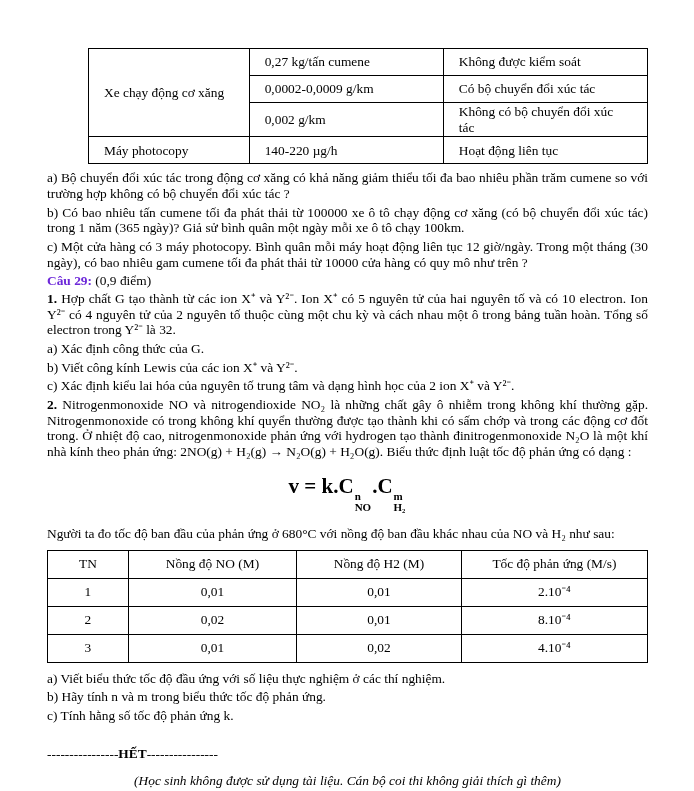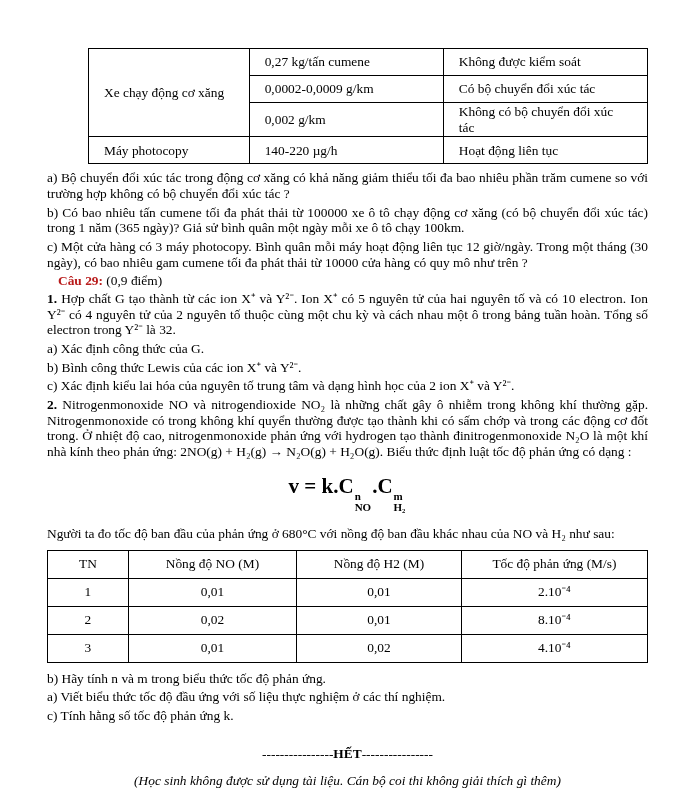--- a/index.html
+++ b/index.html
@@ -25,21 +25,21 @@
     padding: 1px 15px;
     vertical-align: middle;
   }
   .t1c1 { width: 135px; margin-left: 36px; }
   .t1c2 { width: 172px; }
   .t1c3 { width: 183px; }
 
   p { margin: 0 0 3px 0; text-align: justify; }
   p.tight { margin: 0 0 2px 0; }
 
-  .blue { color: #b91c1c; margin-left: 11px; }
+  .blue { color: #6d28d9; }
   b, .bold { font-weight: bold; }
 
   
   .formula {
     text-align: center;
     font-size: 21px;
     font-weight: bold;
     margin: 14px 0 12px 0;
   }
   .fstack {
@@ -64,21 +64,21 @@
     height: 25px;
     padding: 1px 16px;
     text-align: center;
     vertical-align: middle;
     font-weight: normal;
   }
   .t2c1 { width: 52px; }
   .t2c2 { width: 150px; }
   .t2c3 { width: 146px; }
   .t2c4 { width: 170px; }
-  .het { margin-top: 22px; text-align: center; }
+  .het { margin-top: 22px; }
   .note { text-align: center; font-style: italic; margin-top: 12px; }
 </style>
 </head>
 <body>
 
 <div class="page">
 
   <table class="t1">
     <tbody>
         <tr>
@@ -103,21 +103,21 @@
     </table>
 
   <p>a) Bộ chuyển đổi xúc tác trong động cơ xăng có khả năng giảm thiểu tối đa bao nhiêu phần trăm cumene so với trường hợp không có bộ chuyển đổi xúc tác ?</p>
   <p>b) Có bao nhiêu tấn cumene tối đa phát thải từ 100000 xe ô tô chạy động cơ xăng (có bộ chuyển đổi xúc tác) trong 1 năm (365 ngày)? Giả sử bình quân một ngày mỗi xe ô tô chạy 100km.</p>
   <p>c) Một cửa hàng có 3 máy photocopy. Bình quân mỗi máy hoạt động liên tục 12 giờ/ngày. Trong một tháng (30 ngày), có bao nhiêu gam cumene tối đa phát thải từ 10000 cửa hàng có quy mô như trên ?</p>
 
   <p class="tight"><span class="blue bold">Câu 29:</span><span> (0,9 điểm)</span></p>
 
   <p><b>1.</b><span> Hợp chất G tạo thành từ các ion X⁺ và Y²⁻. Ion X⁺ có 5 nguyên tử của hai nguyên tố và có 10 electron. Ion Y²⁻ có 4 nguyên tử của 2 nguyên tố thuộc cùng một chu kỳ và cách nhau một ô trong bảng tuần hoàn. Tổng số electron trong Y²⁻ là 32.</span></p>
   <p>a) Xác định công thức của G.</p>
-  <p>b) Bình công thức Lewis của các ion X⁺ và Y²⁻.</p>
+  <p>b) Viết công kính Lewis của các ion X⁺ và Y²⁻.</p>
   <p>c) Xác định kiểu lai hóa của nguyên tố trung tâm và dạng hình học của 2 ion X⁺ và Y²⁻.</p>
 
   <p><b>2.</b><span> Nitrogenmonoxide NO và nitrogendioxide NO₂ là những chất gây ô nhiễm trong không khí thường gặp. Nitrogenmonoxide có trong không khí quyển thường được tạo thành khi có sấm chớp và trong các động cơ đốt trong. Ở nhiệt độ cao, nitrogenmonoxide phản ứng với hydrogen tạo thành đinitrogenmonoxide N₂O là một khí nhà kính theo phản ứng:  2NO(g) + H₂(g) → N₂O(g) + H₂O(g). Biểu thức định luật tốc độ phản ứng có dạng :</span></p>
 
   <div class="formula"><span>v = k.</span><span>C</span><span class="fstack">
         <span>n</span>
         <span>NO</span>
       </span><span>.</span><span>C</span><span class="fstack">
         <span>m</span>
         <span>H₂</span>
@@ -147,20 +147,20 @@
     </tr>
     <tr>
       <td>3</td>
       <td>0,01</td>
       <td>0,02</td>
       <td>4.10⁻⁴</td>
     </tr>
   </tbody>
     </table>
 
+  <p>a) Viết biểu thức tốc độ đầu ứng với số liệu thực nghiệm ở các thí nghiệm.</p>
   <p>b) Hãy tính n và m trong biểu thức tốc độ phản ứng.</p>
-  <p>a) Viết biểu thức tốc độ đầu ứng với số liệu thực nghiệm ở các thí nghiệm.</p>
   <p>c) Tính hằng số tốc độ phản ứng k.</p>
 
   <p class="het"><span>----------------</span><b>HẾT</b><span>----------------</span></p>
   <p class="note">(Học sinh không được sử dụng tài liệu. Cán bộ coi thi không giải thích gì thêm)</p>
 
 </div>
 
 </body></html>

